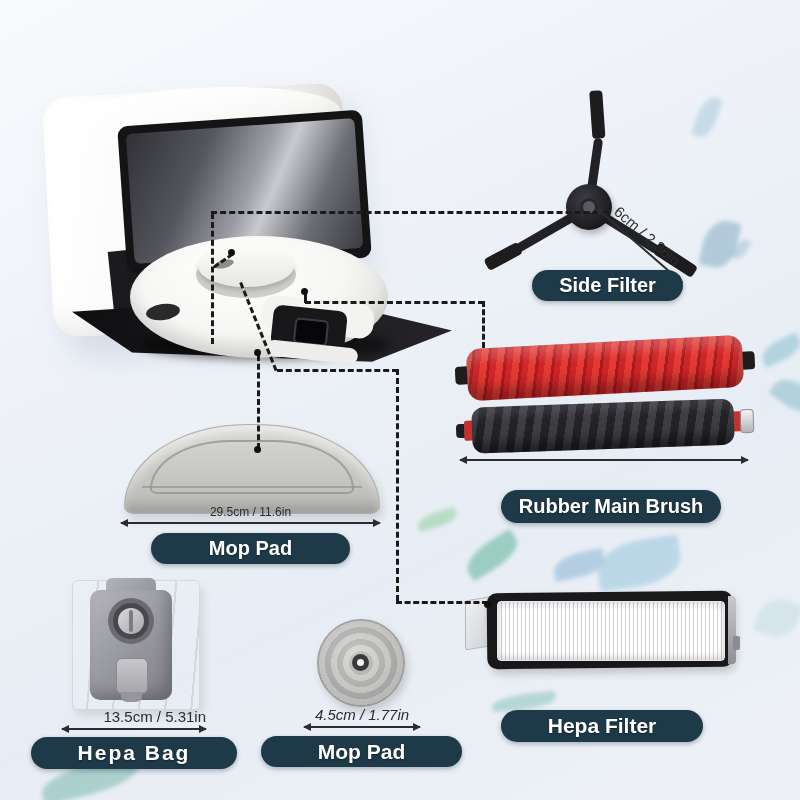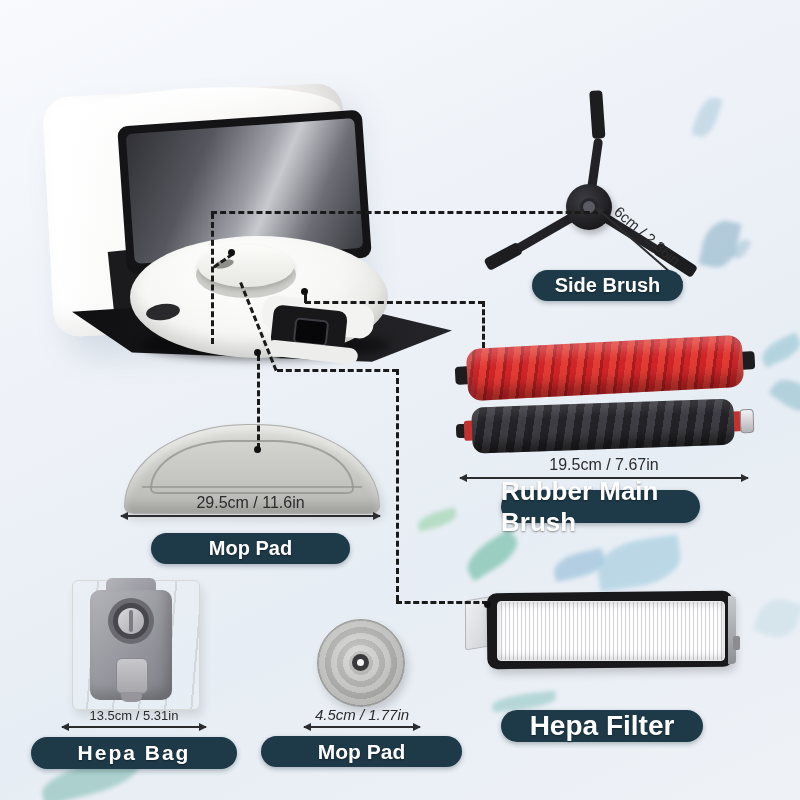--- a/index.html
+++ b/index.html
@@ -181,68 +181,67 @@
   <div class="sb-arm" style="left:589px;top:203px;width:82px;transform:rotate(32deg);"></div>
   <div class="sb-tuft" style="left:656px;top:241px;width:46px;transform:rotate(33deg);"></div>
   <div class="ph sb-hub"></div>
   <div class="ph sb-cap"></div>
 
   <div class="measure-rot" style="font-size:15px;">
     <span class="mtext">6cm / 2.36in</span>
     <div class="mline"></div>
   </div>
   <div class="pill" style="left:532px;top:270px;width:151px;height:31px;font-size:20px;">
-    <span>Side Brush</span>
+    <span>Side Filter</span>
   </div>
 
   <div class="roller red-roller">
     <div class="nub" style="left:0;top:17px;width:16px;height:18px;"></div>
     <div class="nub" style="right:0;top:17px;width:16px;height:18px;"></div>
     <div class="roller-body red-body"></div>
   </div>
   <div class="roller black-roller">
     <div class="nub" style="left:0;top:16px;width:12px;height:14px;"></div>
     <div class="cap-red" style="left:8px;top:13px;width:12px;height:20px;"></div>
     <div class="cap-red" style="left:274px;top:13px;width:12px;height:20px;"></div>
     <div class="cap-silver" style="left:284px;top:11px;width:14px;height:24px;"></div>
     <div class="roller-body black-body"></div>
   </div>
   <div class="measure" style="left:460px;top:456px;width:288px;font-size:16px;">
-    <span class="mtext">19.5cm / 7.67in</span>
-    <div class="mline"></div>
-  </div>
-  <div class="pill" style="left:501px;top:490px;width:199px;height:33px;font-size:26px;">
+    <div class="mline"></div>
+  </div>
+  <div class="pill" style="left:501px;top:490px;width:220px;height:33px;font-size:20px;">
     <span>Rubber Main Brush</span>
   </div>
 
   <div class="ph mop-d">
     <div class="mop-d-pad"></div>
     <div class="mop-d-stitch"></div>
     <div class="mop-d-seam"></div>
   </div>
-  <div class="measure" style="left:121px;top:494px;width:259px;font-size:16px;">
+  <div class="measure" style="left:121px;top:505px;width:259px;font-size:12px;">
     <span class="mtext">29.5cm / 11.6in</span>
     <div class="mline"></div>
   </div>
   <div class="pill" style="left:151px;top:533px;width:199px;height:31px;font-size:20px;">
     <span>Mop Pad</span>
   </div>
 
   <div class="ph bagwrap">
     <div class="bag-paper"></div>
     <div class="bag-notch"></div>
     <div class="bag-collar"></div>
     <div class="bag-ring-o"></div>
     <div class="bag-ring-m"></div>
     <div class="bag-ring-i"></div>
     <div class="bag-slot"></div>
     <div class="bag-slide"></div>
     <div class="bag-tab"></div>
   </div>
-  <div class="measure" style="left:62px;top:708px;width:144px;font-size:13px;">
+  <div class="measure" style="left:62px;top:708px;width:144px;font-size:15px;text-align:right;">
     <span class="mtext">13.5cm / 5.31in</span>
     <div class="mline"></div>
   </div>
   <div class="pill" style="left:31px;top:737px;width:206px;height:32px;font-size:21px;letter-spacing:2px;">
     <span>Hepa Bag</span>
   </div>
 
   <div class="ph mop-round">
     <div class="mop-hub"></div>
     <div class="mop-hub-dot"></div>
@@ -255,17 +254,17 @@
     <span>Mop Pad</span>
   </div>
 
   <div class="ph hepa">
     <div class="hepa-tab"></div>
     <div class="hepa-frame"></div>
     <div class="hepa-rim"></div>
     <div class="hepa-pleats"></div>
     <div class="hepa-clip"></div>
   </div>
-  <div class="pill" style="left:501px;top:710px;width:202px;height:32px;font-size:28px;">
+  <div class="pill" style="left:501px;top:710px;width:202px;height:32px;font-size:21px;">
     <span>Hepa Filter</span>
   </div>
 
 </div>
 
 </body></html>

